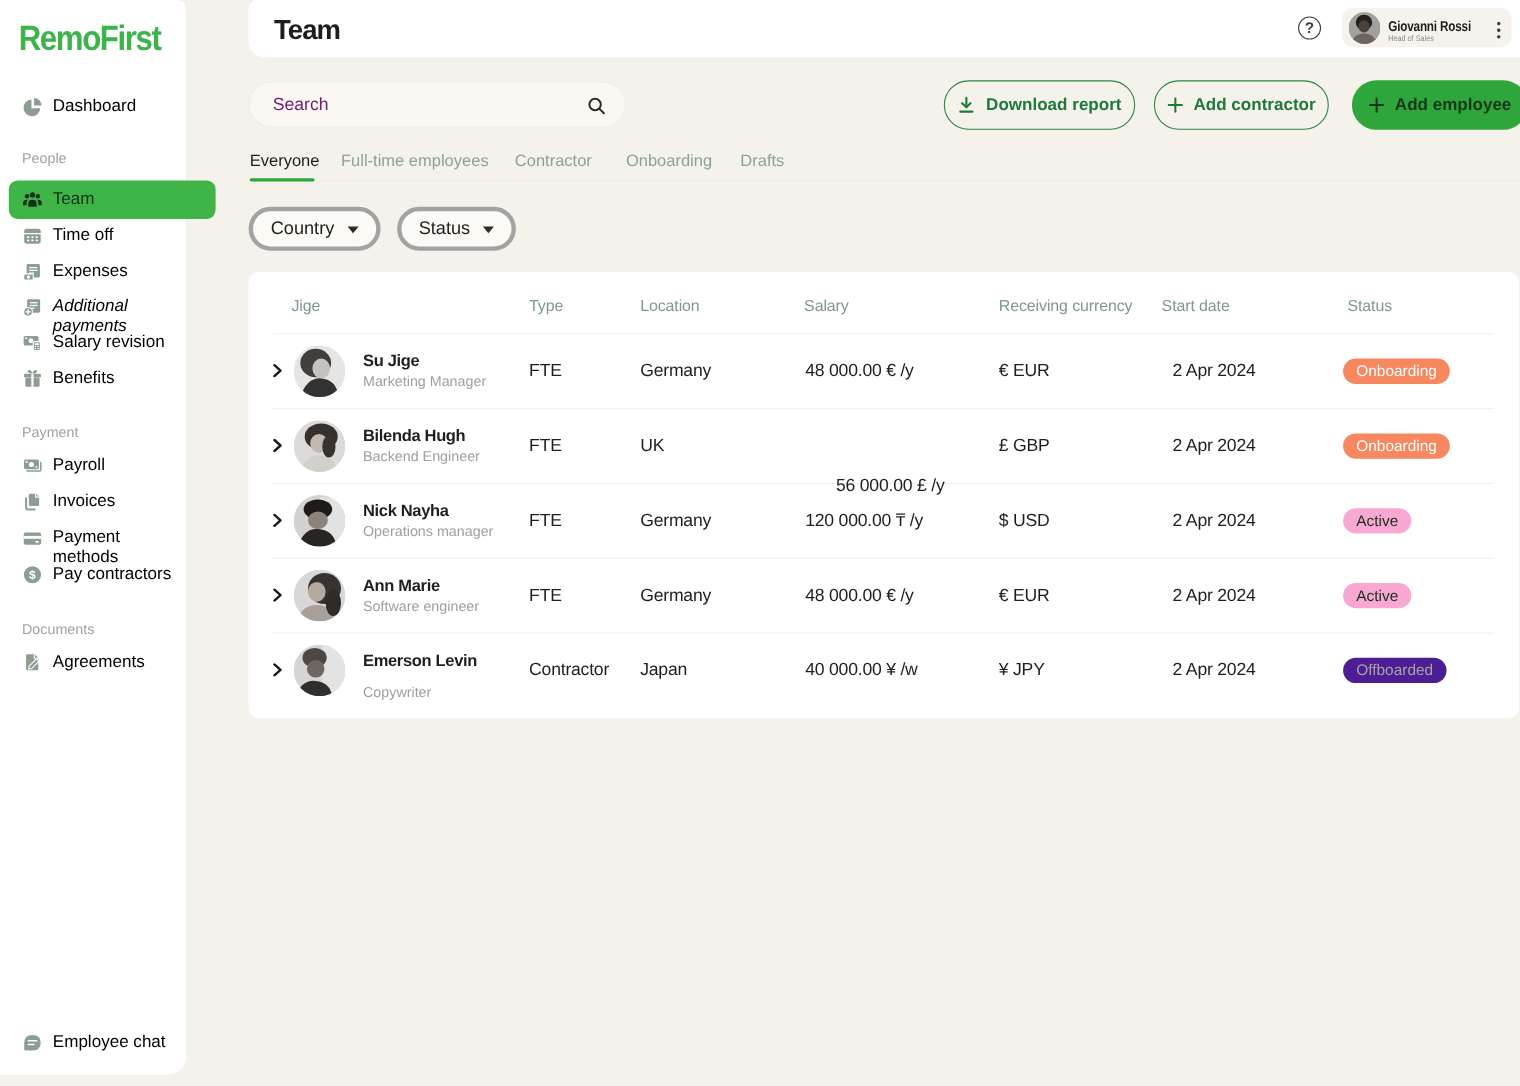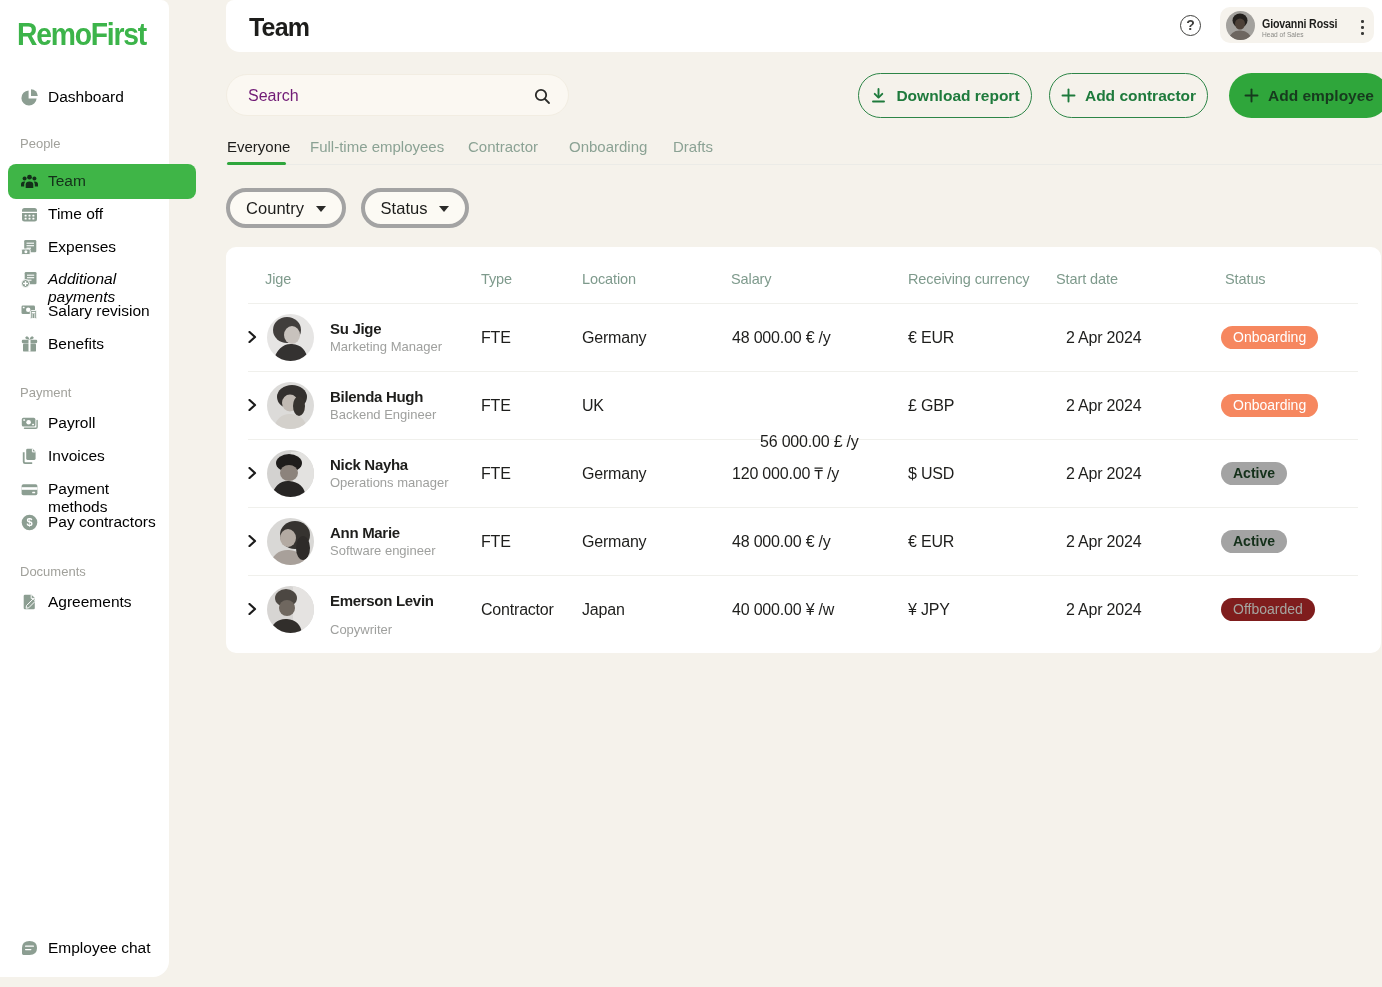--- a/index.html
+++ b/index.html
@@ -72,22 +72,22 @@
 .th { position:absolute; top:270.5px; font-size:14.5px; color:#7E9A8C; letter-spacing:-0.1px; }
 .divider { position:absolute; left:248px; width:1110px; height:1px; background:#F0F0EC; }
 .chev { position:absolute; left:246px; width:12px; height:12px; }
 .avatar { position:absolute; left:267px; width:47px; height:47px; border-radius:50%; overflow:hidden; }
 .nm1 { position:absolute; left:330px; font-size:15px; font-weight:700; color:#1E1E1C; letter-spacing:-0.3px; white-space:nowrap; }
 .nm2 { position:absolute; left:330px; font-size:13px; color:#9FA09E; white-space:nowrap; }
 .cell { position:absolute; font-size:16px; font-weight:500; color:#1E1E1C; line-height:19px; letter-spacing:-0.2px; white-space:nowrap; }
 .pill { position:absolute; left:1221px; height:23px; border-radius:12px; font-size:14px;
   display:flex; align-items:center; padding:0 12px; font-weight:500; }
 .pill.onb { background:#F6875F; color:#fff; }
-.pill.act { background:#a3a3a3; color:#14301A; font-weight:700; }
-.pill.off { background:#7f1d1d; color:#A5A5A0; }
+.pill.act { background:#f9a8d4; color:#14301A; font-weight:400; }
+.pill.off { background:#4c1d95; color:#A5A5A0; }
 </style>
 </head>
 <body>
 
 <div id="sidebar">
   <div id="logo">RemoFirst</div>
   <div class="navitem" style="top:88px;"><svg width="19" height="19" viewBox="0 0 19 19">
         <path d="M8.6 2.4 A7.6 7.6 0 1 0 16.6 10.4 L8.6 10.4 Z" fill="#8C9E92"></path>
         <path d="M11 1.2 A6.8 6.8 0 0 1 17.8 8 L11 8 Z" fill="#8C9E92"></path>
       </svg>Dashboard</div>

